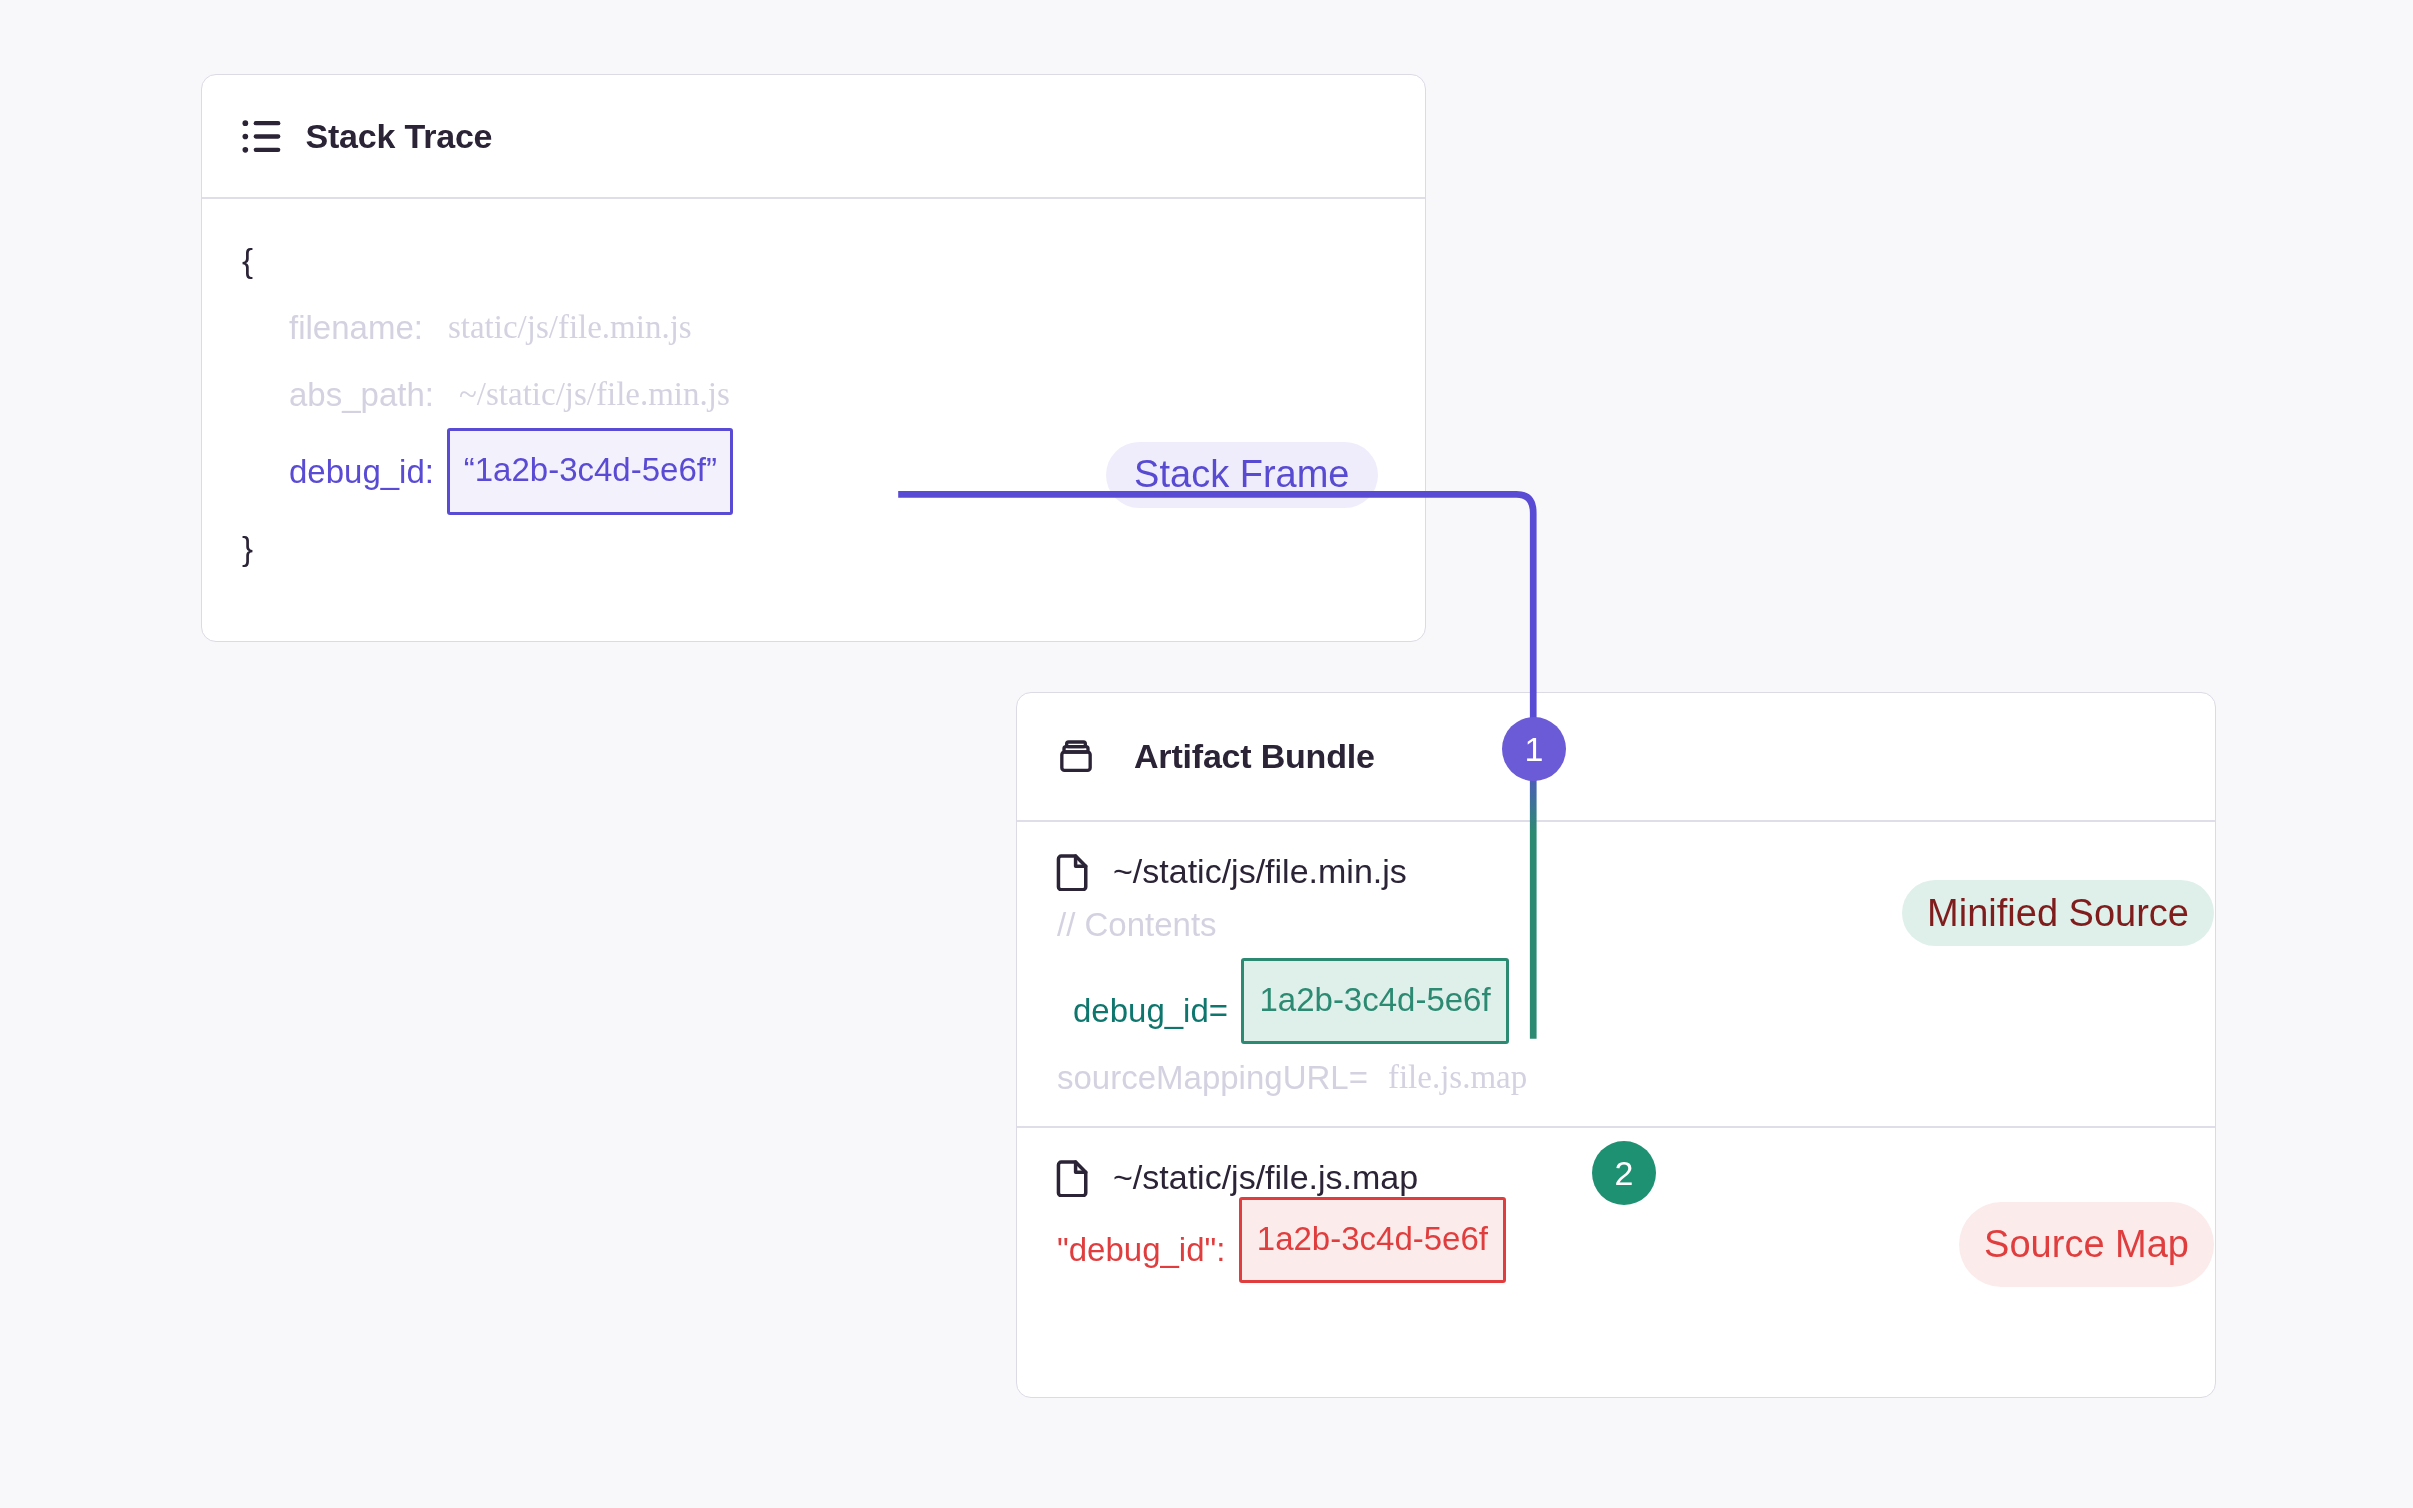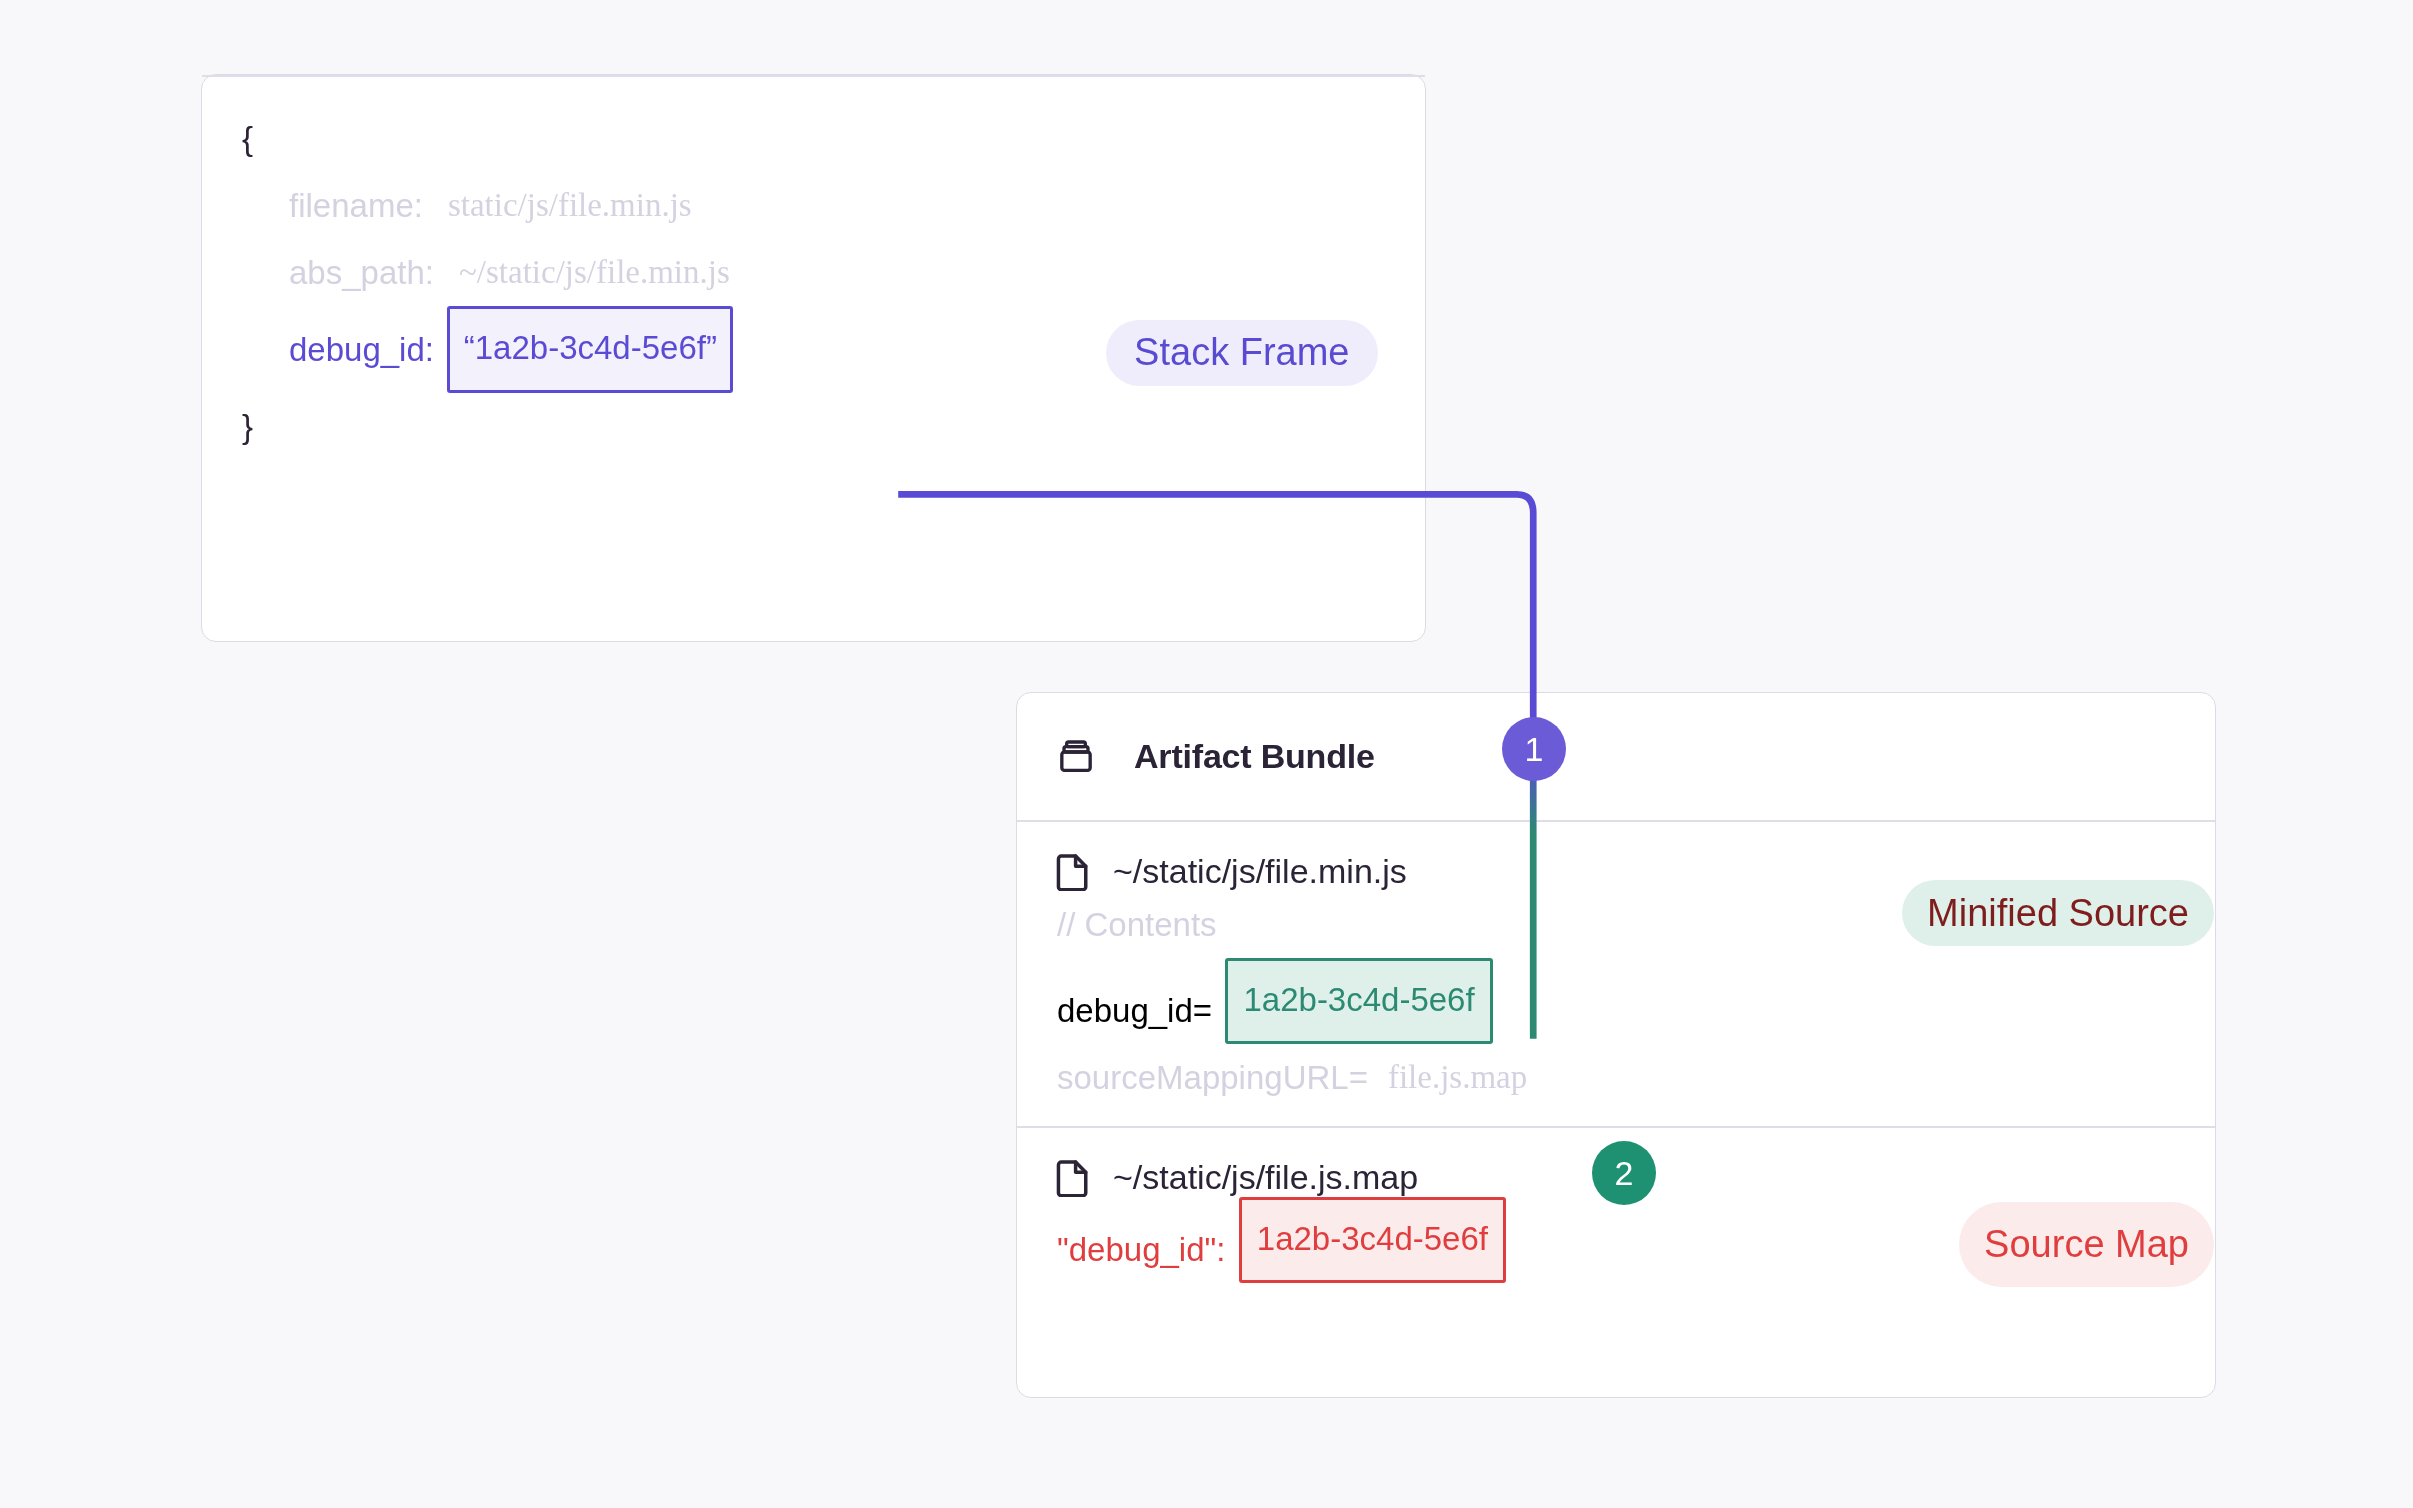--- a/index.html
+++ b/index.html
@@ -181,21 +181,21 @@
     white-space: nowrap;
   }
   .ab-line {
     font-size: 33px;
     line-height: 67px;
     padding-left: 40px;
     white-space: nowrap;
     display: flex;
     align-items: flex-end;
   }
-  .green-key { color: #000000; }
+  .green-key { color: #0f766e; margin-left: 16px; }
   .red-key { color: #E03E3E; }
   .ab-line .muted-val { margin-left: 20px; }
 
   #minified-source-badge {
     right: 25px;
     top: 880px;
     padding: 11.7px 25px;
     background: #DFF0EB;
     color: #7f1d1d;
   }
@@ -255,20 +255,33 @@
       </linearGradient>
     </defs>
 
     <path d="M 1072 590 L 1810 590 Q 1830 590 1830 612 L 1830 1240" fill="none" stroke="url(#grad-purple-green)" stroke-width="8" stroke-linecap="butt"></path>
 
     <path d="M 1938 1272 L 1938 1545" fill="none" stroke="url(#grad-green-red)" stroke-width="7" stroke-linecap="butt"></path>
   </svg>
 
   <div class="card" id="stack-trace-card">
 
+    <div class="card-header">
+      <span class="icon">
+        <svg class="icon-svg" width="40" height="37" viewBox="0 0 24 22" fill="none">
+          <circle cx="2" cy="3" r="1.7" fill="#2B2336"></circle>
+          <circle cx="2" cy="11" r="1.7" fill="#2B2336"></circle>
+          <circle cx="2" cy="19" r="1.7" fill="#2B2336"></circle>
+          <rect x="7" y="1.7" width="16" height="2.6" rx="1.3" fill="#2B2336"></rect>
+          <rect x="7" y="9.7" width="16" height="2.6" rx="1.3" fill="#2B2336"></rect>
+          <rect x="7" y="17.7" width="16" height="2.6" rx="1.3" fill="#2B2336"></rect>
+        </svg>
+      </span>
+      <span class="card-header-title">Stack Trace</span>
+    </div>
 
     <div class="card-divider"></div>
 
     <div class="st-body">
 
       <div class="pill-badge" id="stack-frame-badge">Stack Frame</div>
 
       <div class="code-line brace">{</div>
 
       <div class="code-line kv">

